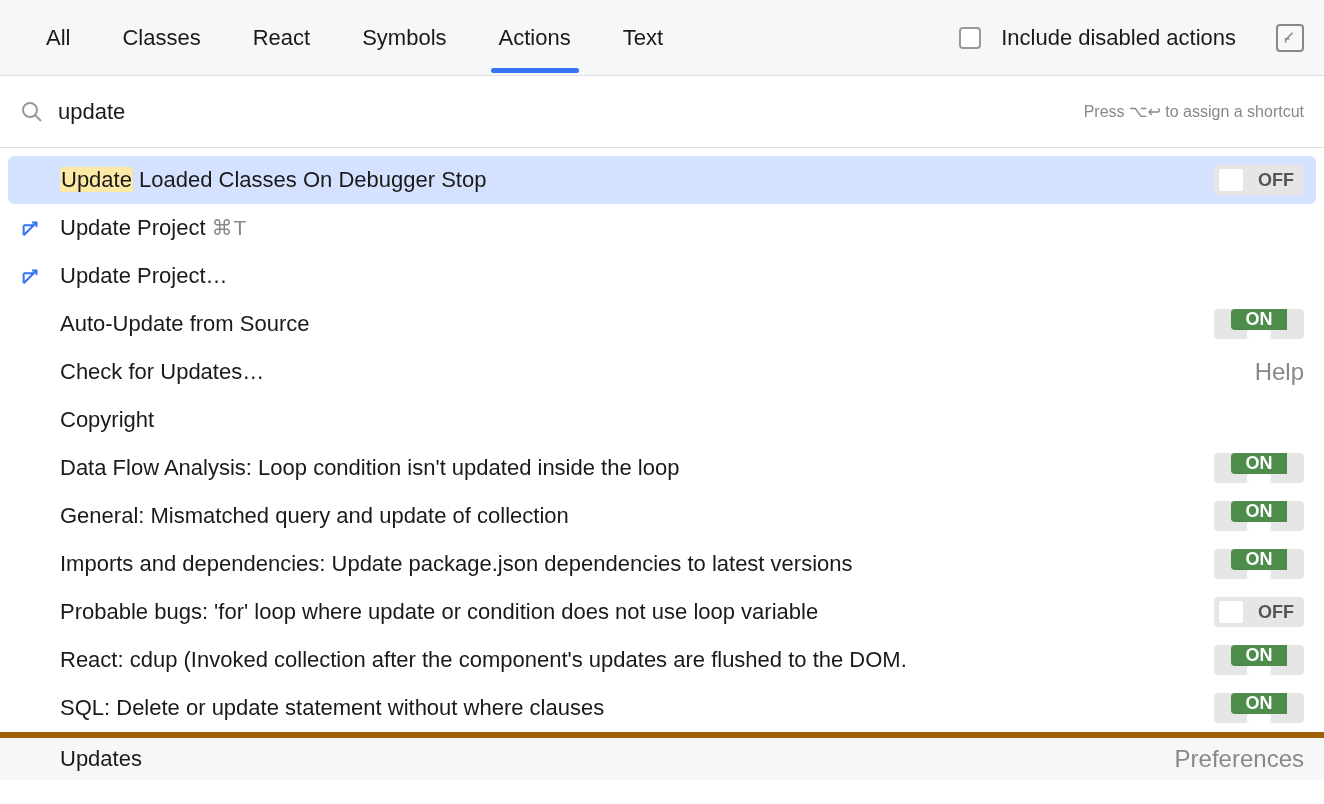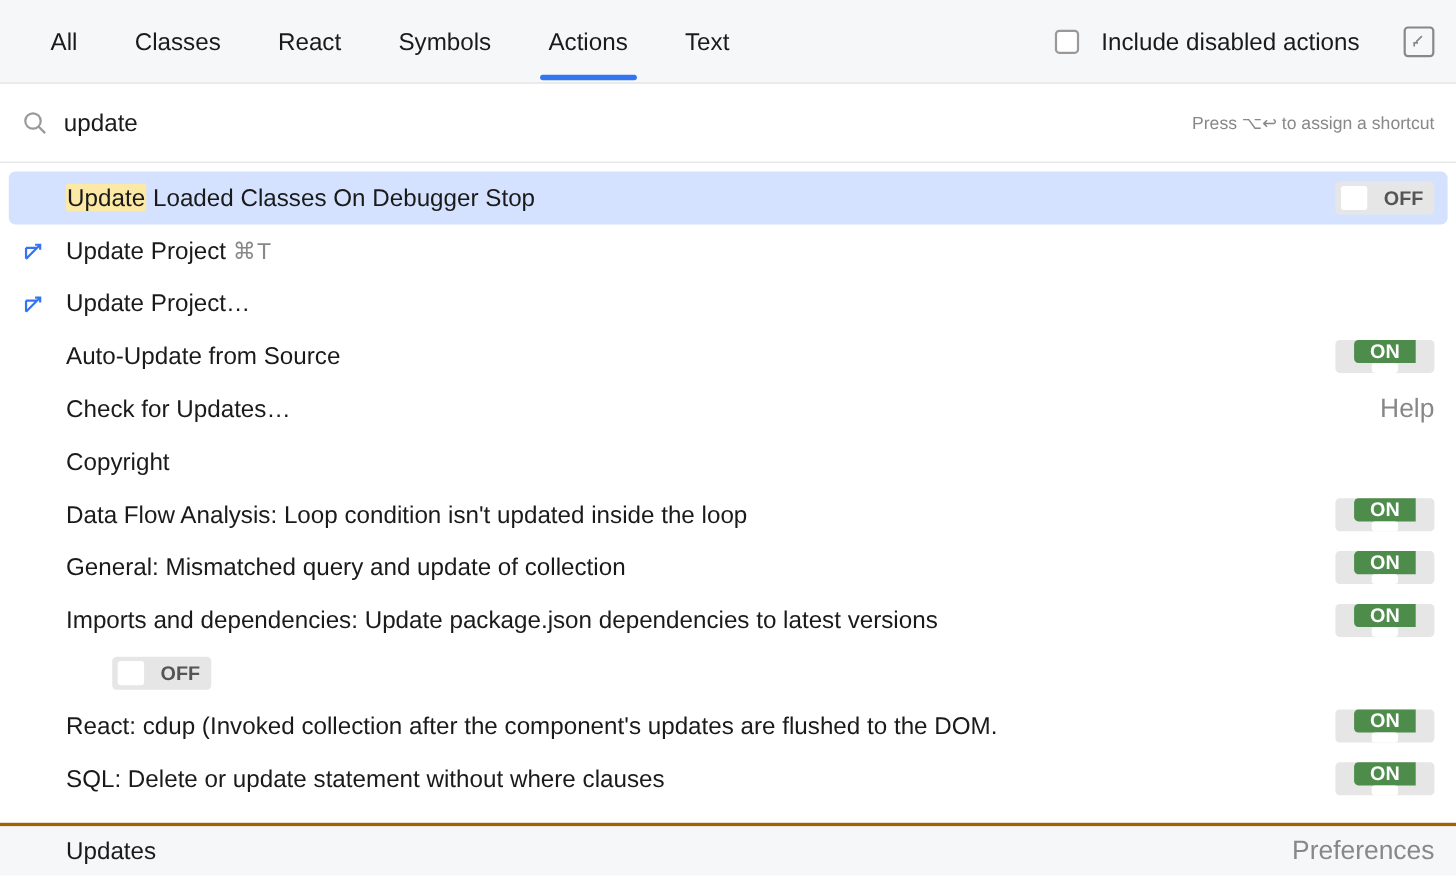--- a/index.html
+++ b/index.html
@@ -185,22 +185,21 @@
       display: flex;
       align-items: center;
       justify-content: center;
     }
     .trailing-text {
       color: #888;
       font-size: 24px;
     }
     .bottom-row {
       background: #f6f7f9;
-      border-top: 3px solid #a16207;
-      margin-top: 16px;
+      border-top: 6px solid #a16207;
     }
   </style>
 </head>
 <body>
 
 <div class="header">
   <div class="tabs">
     <div class="tab">All</div>
     <div class="tab">Classes</div>
     <div class="tab">React</div>
@@ -307,20 +306,21 @@
     <div class="result-icon-slot"></div>
     <div class="result-label">Imports and dependencies: Update package.json dependencies to latest versions</div>
     <div class="toggle on">
       <div class="toggle-label-on">ON</div>
       <div class="toggle-knob-on"></div>
     </div>
   </div>
 
   <div class="result-row">
     <div class="result-icon-slot"></div>
+    <div class="result-label">Probable bugs: 'for' loop where update or condition does not use loop variable</div>
     <div class="toggle off">
       <div class="toggle-knob-off"></div>
       <div class="toggle-label-off">OFF</div>
     </div>
   </div>
 
   <div class="result-row">
     <div class="result-icon-slot"></div>
     <div class="result-label">React: cdup (Invoked collection after the component's updates are flushed to the DOM.</div>
     <div class="toggle on">

